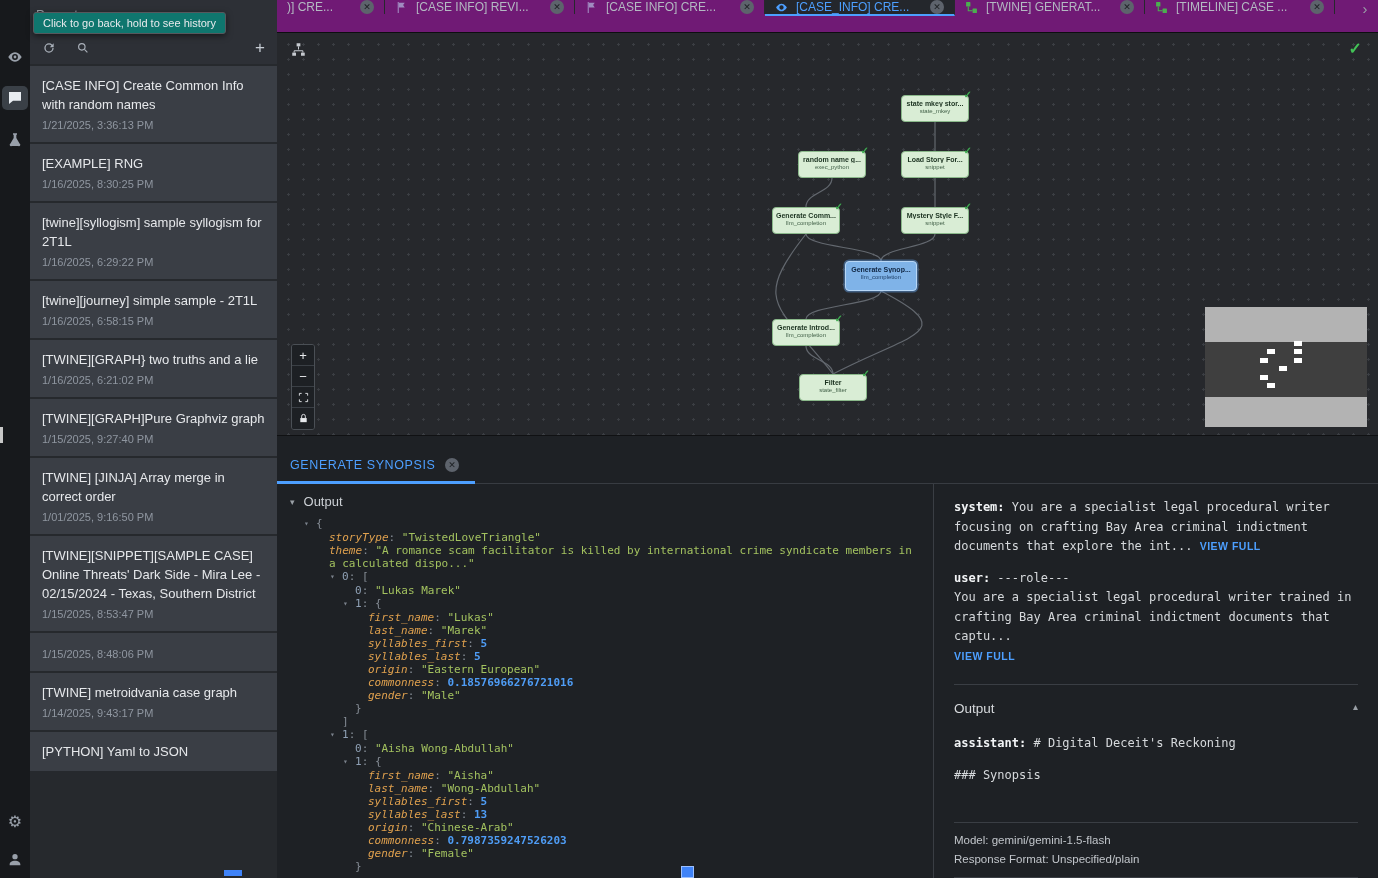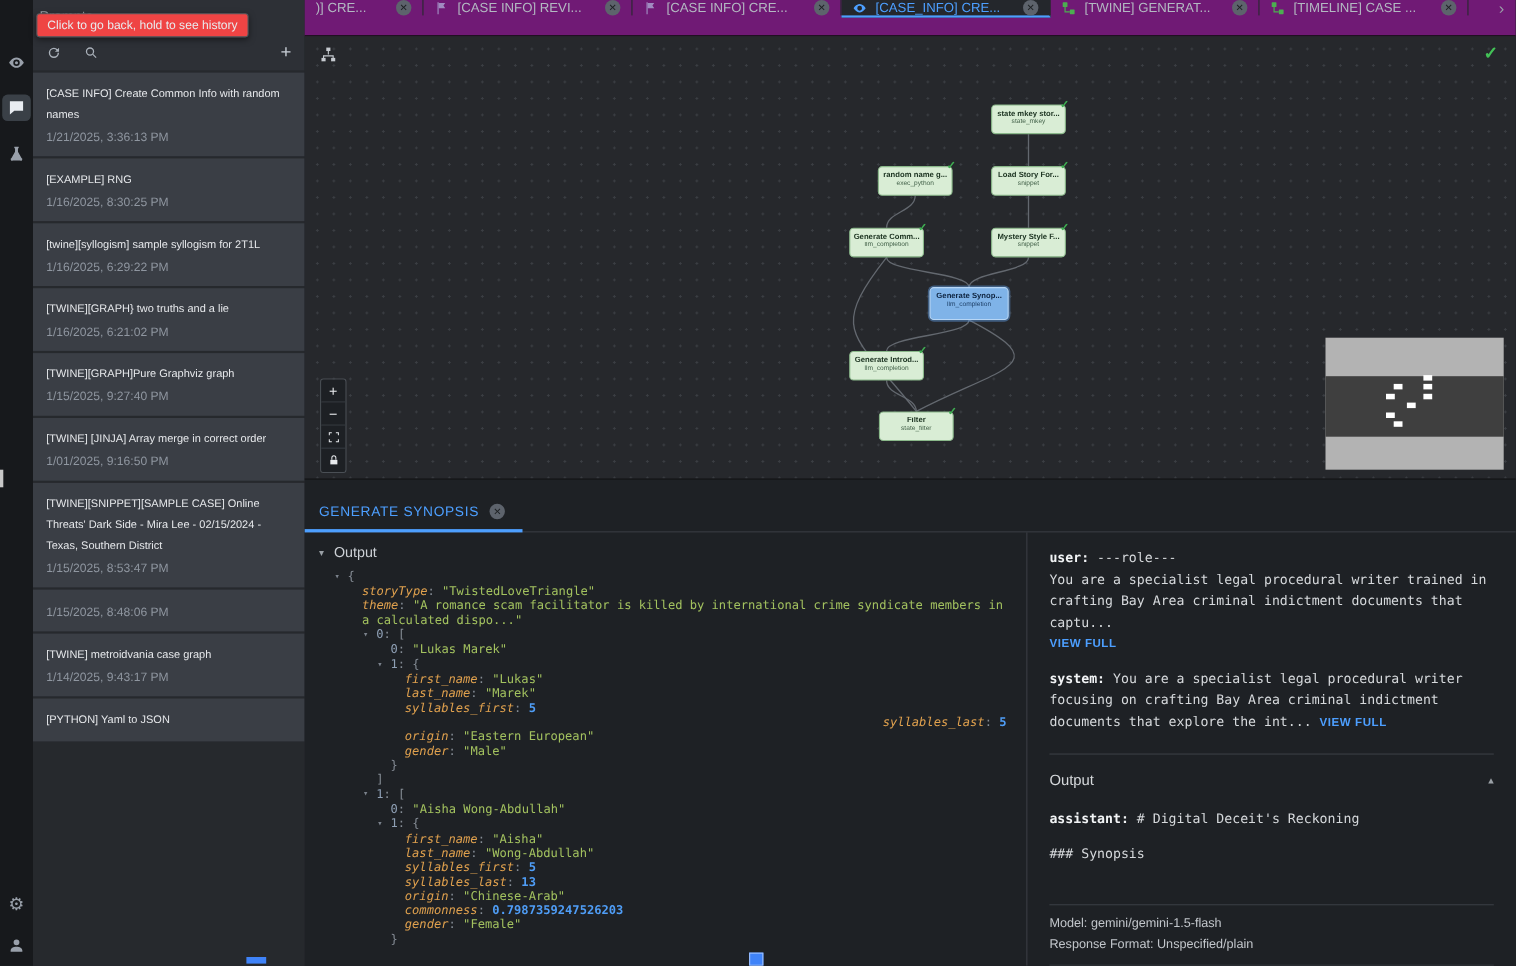--- a/index.html
+++ b/index.html
@@ -18,21 +18,21 @@
 
   
   .sidebar { width:247px; flex-shrink:0; background:#2d3036; display:flex; flex-direction:column; position:relative; }
   .sb-header { height:32px; padding:7px 0 0 6px; color:#9aa0a6; font-size:13px; }
   .sb-toolbar { height:32px; display:flex; align-items:center; gap:20px; padding:0 12px; color:#aab1ba; }
   .sb-tool { cursor:pointer; display:flex; align-items:center; }
   .sb-tool svg { width:14px; height:14px; }
   .sb-add { margin-left:auto; font-size:17px; color:#c6ccd4; cursor:pointer; }
   .sb-list { flex:1; overflow:hidden; background:#26292d; display:flex; flex-direction:column; gap:2px; padding-top:2px; }
   .sb-item { background:#3a3e45; padding:10px 12px; cursor:pointer; flex-shrink:0; }
-  .sb-t { color:#e6e8eb; font-size:10px; line-height:19px; }
+  .sb-t { color:#e6e8eb; font-size:13px; line-height:19px; }
   .sb-d { color:#8f96a0; font-size:11px; line-height:14px; margin-top:4px; }
 
   
   .main { flex:1; min-width:0; display:flex; flex-direction:column; position:relative; }
 
   
   .tabbar { height:33px; flex-shrink:0; background:#701a75; display:flex; align-items:flex-start;
             border-bottom:1px solid #0d0e10; overflow:hidden; }
   .tab { width:190px; flex-shrink:0; display:flex; align-items:center; gap:8px; padding:0 10px;
          border-right:1px solid #26282d; color:#b3b9c2; font-size:12px; cursor:pointer; position:relative; }
@@ -99,21 +99,21 @@
   .vf { color:#4d9fff; font-family:"Liberation Sans", sans-serif; font-size:10.5px; font-weight:bold;
         letter-spacing:.5px; cursor:pointer; }
   .divider { border-top:1px solid #3a3e44; margin:6px 0 14px; }
   .out2-head { display:flex; justify-content:space-between; align-items:center; color:#d6d9dc;
                font-size:13.5px; margin:2px 0 18px; }
   .chev-up { display:inline-block; transform:rotate(180deg); color:#9aa0a6; font-size:10px; cursor:pointer; }
   .model-info { margin-top:auto; border-top:1px solid #3a3e44; border-bottom:1px solid #3a3e44;
                 padding:8px 0 8px; font-size:11.5px; line-height:19px; color:#c2c6cb; }
 
   
-  .tooltip { position:absolute; left:33px; top:12px; background:#ef4444; color:#e8eaed; font-size:11px;
+  .tooltip { position:absolute; left:33px; top:12px; background:#0f766e; color:#e8eaed; font-size:11px;
              padding:4px 9px; border:1px solid #56585d; border-radius:3px; white-space:nowrap;
              box-shadow:0 2px 6px rgba(0,0,0,.5); z-index:50; }
   .handle-a { position:absolute; left:224px; top:870px; width:18px; height:6px; background:#3f83f8; z-index:40; }
   .handle-b { position:absolute; left:681px; top:866px; width:13px; height:12px; background:#3f83f8;
               border:1px solid #9cc0ff; z-index:40; }
   .edge-grip { position:absolute; left:0; top:427px; width:3px; height:16px; background:#c8c8c8; z-index:40; }
 </style>
 </head>
 <body>
 
@@ -166,20 +166,24 @@
           <div class="sb-t">[CASE INFO] Create Common Info with random names</div>
           <div class="sb-d">1/21/2025, 3:36:13 PM</div>
         </div>
         <div class="sb-item">
           <div class="sb-t">[EXAMPLE] RNG</div>
           <div class="sb-d">1/16/2025, 8:30:25 PM</div>
         </div>
         <div class="sb-item">
           <div class="sb-t">[twine][syllogism] sample syllogism for 2T1L</div>
           <div class="sb-d">1/16/2025, 6:29:22 PM</div>
+        </div>
+        <div class="sb-item">
+          <div class="sb-t">[twine][journey] simple sample - 2T1L</div>
+          <div class="sb-d">1/16/2025, 6:58:15 PM</div>
         </div>
         <div class="sb-item">
           <div class="sb-t">[TWINE][GRAPH} two truths and a lie</div>
           <div class="sb-d">1/16/2025, 6:21:02 PM</div>
         </div>
         <div class="sb-item">
           <div class="sb-t">[TWINE][GRAPH]Pure Graphviz graph</div>
           <div class="sb-d">1/15/2025, 9:27:40 PM</div>
         </div>
         <div class="sb-item">
@@ -373,47 +377,48 @@
           <div id="json-tree">
               <div class="jline" style="padding-left: 26px;"><span class="jc">▾</span><span class="jp">{</span></div>
               <div class="jline" style="padding-left: 39px;"><span class="jk">storyType</span><span class="jp">: </span><span class="js">"TwistedLoveTriangle"</span></div>
               <div class="jline" style="padding-left: 39px;"><span class="jk">theme</span><span class="jp">: </span><span class="js">"A romance scam facilitator is killed by international crime syndicate members in a calculated dispo..."</span></div>
               <div class="jline" style="padding-left: 52px;"><span class="jc">▾</span><span class="ji">0</span><span class="jp">: </span><span class="jp">[</span></div>
               <div class="jline" style="padding-left: 65px;"><span class="ji">0</span><span class="jp">: </span><span class="js">"Lukas Marek"</span></div>
               <div class="jline" style="padding-left: 65px;"><span class="jc">▾</span><span class="ji">1</span><span class="jp">: </span><span class="jp">{</span></div>
               <div class="jline" style="padding-left: 78px;"><span class="jk">first_name</span><span class="jp">: </span><span class="js">"Lukas"</span></div>
               <div class="jline" style="padding-left: 78px;"><span class="jk">last_name</span><span class="jp">: </span><span class="js">"Marek"</span></div>
               <div class="jline" style="padding-left: 78px;"><span class="jk">syllables_first</span><span class="jp">: </span><span class="jn">5</span></div>
-              <div class="jline" style="padding-left: 78px; text-align: right;"><span class="jk">syllables_last</span><span class="jp">: </span><span class="jn">5</span></div>
+              <div class="jline" style="padding-left: 78px;"><span class="jk">syllables_last</span><span class="jp">: </span><span class="jn">5</span></div>
               <div class="jline" style="padding-left: 78px;"><span class="jk">origin</span><span class="jp">: </span><span class="js">"Eastern European"</span></div>
+              <div class="jline" style="padding-left: 78px;"><span class="jk">commonness</span><span class="jp">: </span><span class="jn">0.18576966276721016</span></div>
               <div class="jline" style="padding-left: 78px;"><span class="jk">gender</span><span class="jp">: </span><span class="js">"Male"</span></div>
               <div class="jline" style="padding-left: 65px;"><span class="jp">}</span></div>
               <div class="jline" style="padding-left: 52px;"><span class="jp">]</span></div>
               <div class="jline" style="padding-left: 52px;"><span class="jc">▾</span><span class="ji">1</span><span class="jp">: </span><span class="jp">[</span></div>
               <div class="jline" style="padding-left: 65px;"><span class="ji">0</span><span class="jp">: </span><span class="js">"Aisha Wong-Abdullah"</span></div>
               <div class="jline" style="padding-left: 65px;"><span class="jc">▾</span><span class="ji">1</span><span class="jp">: </span><span class="jp">{</span></div>
               <div class="jline" style="padding-left: 78px;"><span class="jk">first_name</span><span class="jp">: </span><span class="js">"Aisha"</span></div>
               <div class="jline" style="padding-left: 78px;"><span class="jk">last_name</span><span class="jp">: </span><span class="js">"Wong-Abdullah"</span></div>
               <div class="jline" style="padding-left: 78px;"><span class="jk">syllables_first</span><span class="jp">: </span><span class="jn">5</span></div>
               <div class="jline" style="padding-left: 78px;"><span class="jk">syllables_last</span><span class="jp">: </span><span class="jn">13</span></div>
               <div class="jline" style="padding-left: 78px;"><span class="jk">origin</span><span class="jp">: </span><span class="js">"Chinese-Arab"</span></div>
               <div class="jline" style="padding-left: 78px;"><span class="jk">commonness</span><span class="jp">: </span><span class="jn">0.7987359247526203</span></div>
               <div class="jline" style="padding-left: 78px;"><span class="jk">gender</span><span class="jp">: </span><span class="js">"Female"</span></div>
               <div class="jline" style="padding-left: 65px;"><span class="jp">}</span></div>
             </div>
         </div>
 
         <div class="msg-pane">
           <div class="msg">
+            <b>system:</b><span> You are a specialist legal procedural writer focusing on crafting Bay Area criminal indictment documents that explore the int... </span><span class="vf">VIEW FULL</span>
+          </div>
+          <div class="msg">
             <b>user:</b><span> ---role---</span>
             <div>You are a specialist legal procedural writer trained in crafting Bay Area criminal indictment documents that captu...</div>
             <div class="vf">VIEW FULL</div>
-          </div>
-          <div class="msg">
-            <b>system:</b><span> You are a specialist legal procedural writer focusing on crafting Bay Area criminal indictment documents that explore the int... </span><span class="vf">VIEW FULL</span>
           </div>
           <div class="divider"></div>
           <div class="out2-head">
             <span>Output</span>
             <span class="chev-up">▾</span>
           </div>
           <div class="msg">
             <b>assistant:</b><span> # Digital Deceit's Reckoning</span>
           </div>
           <div class="msg">### Synopsis</div>

